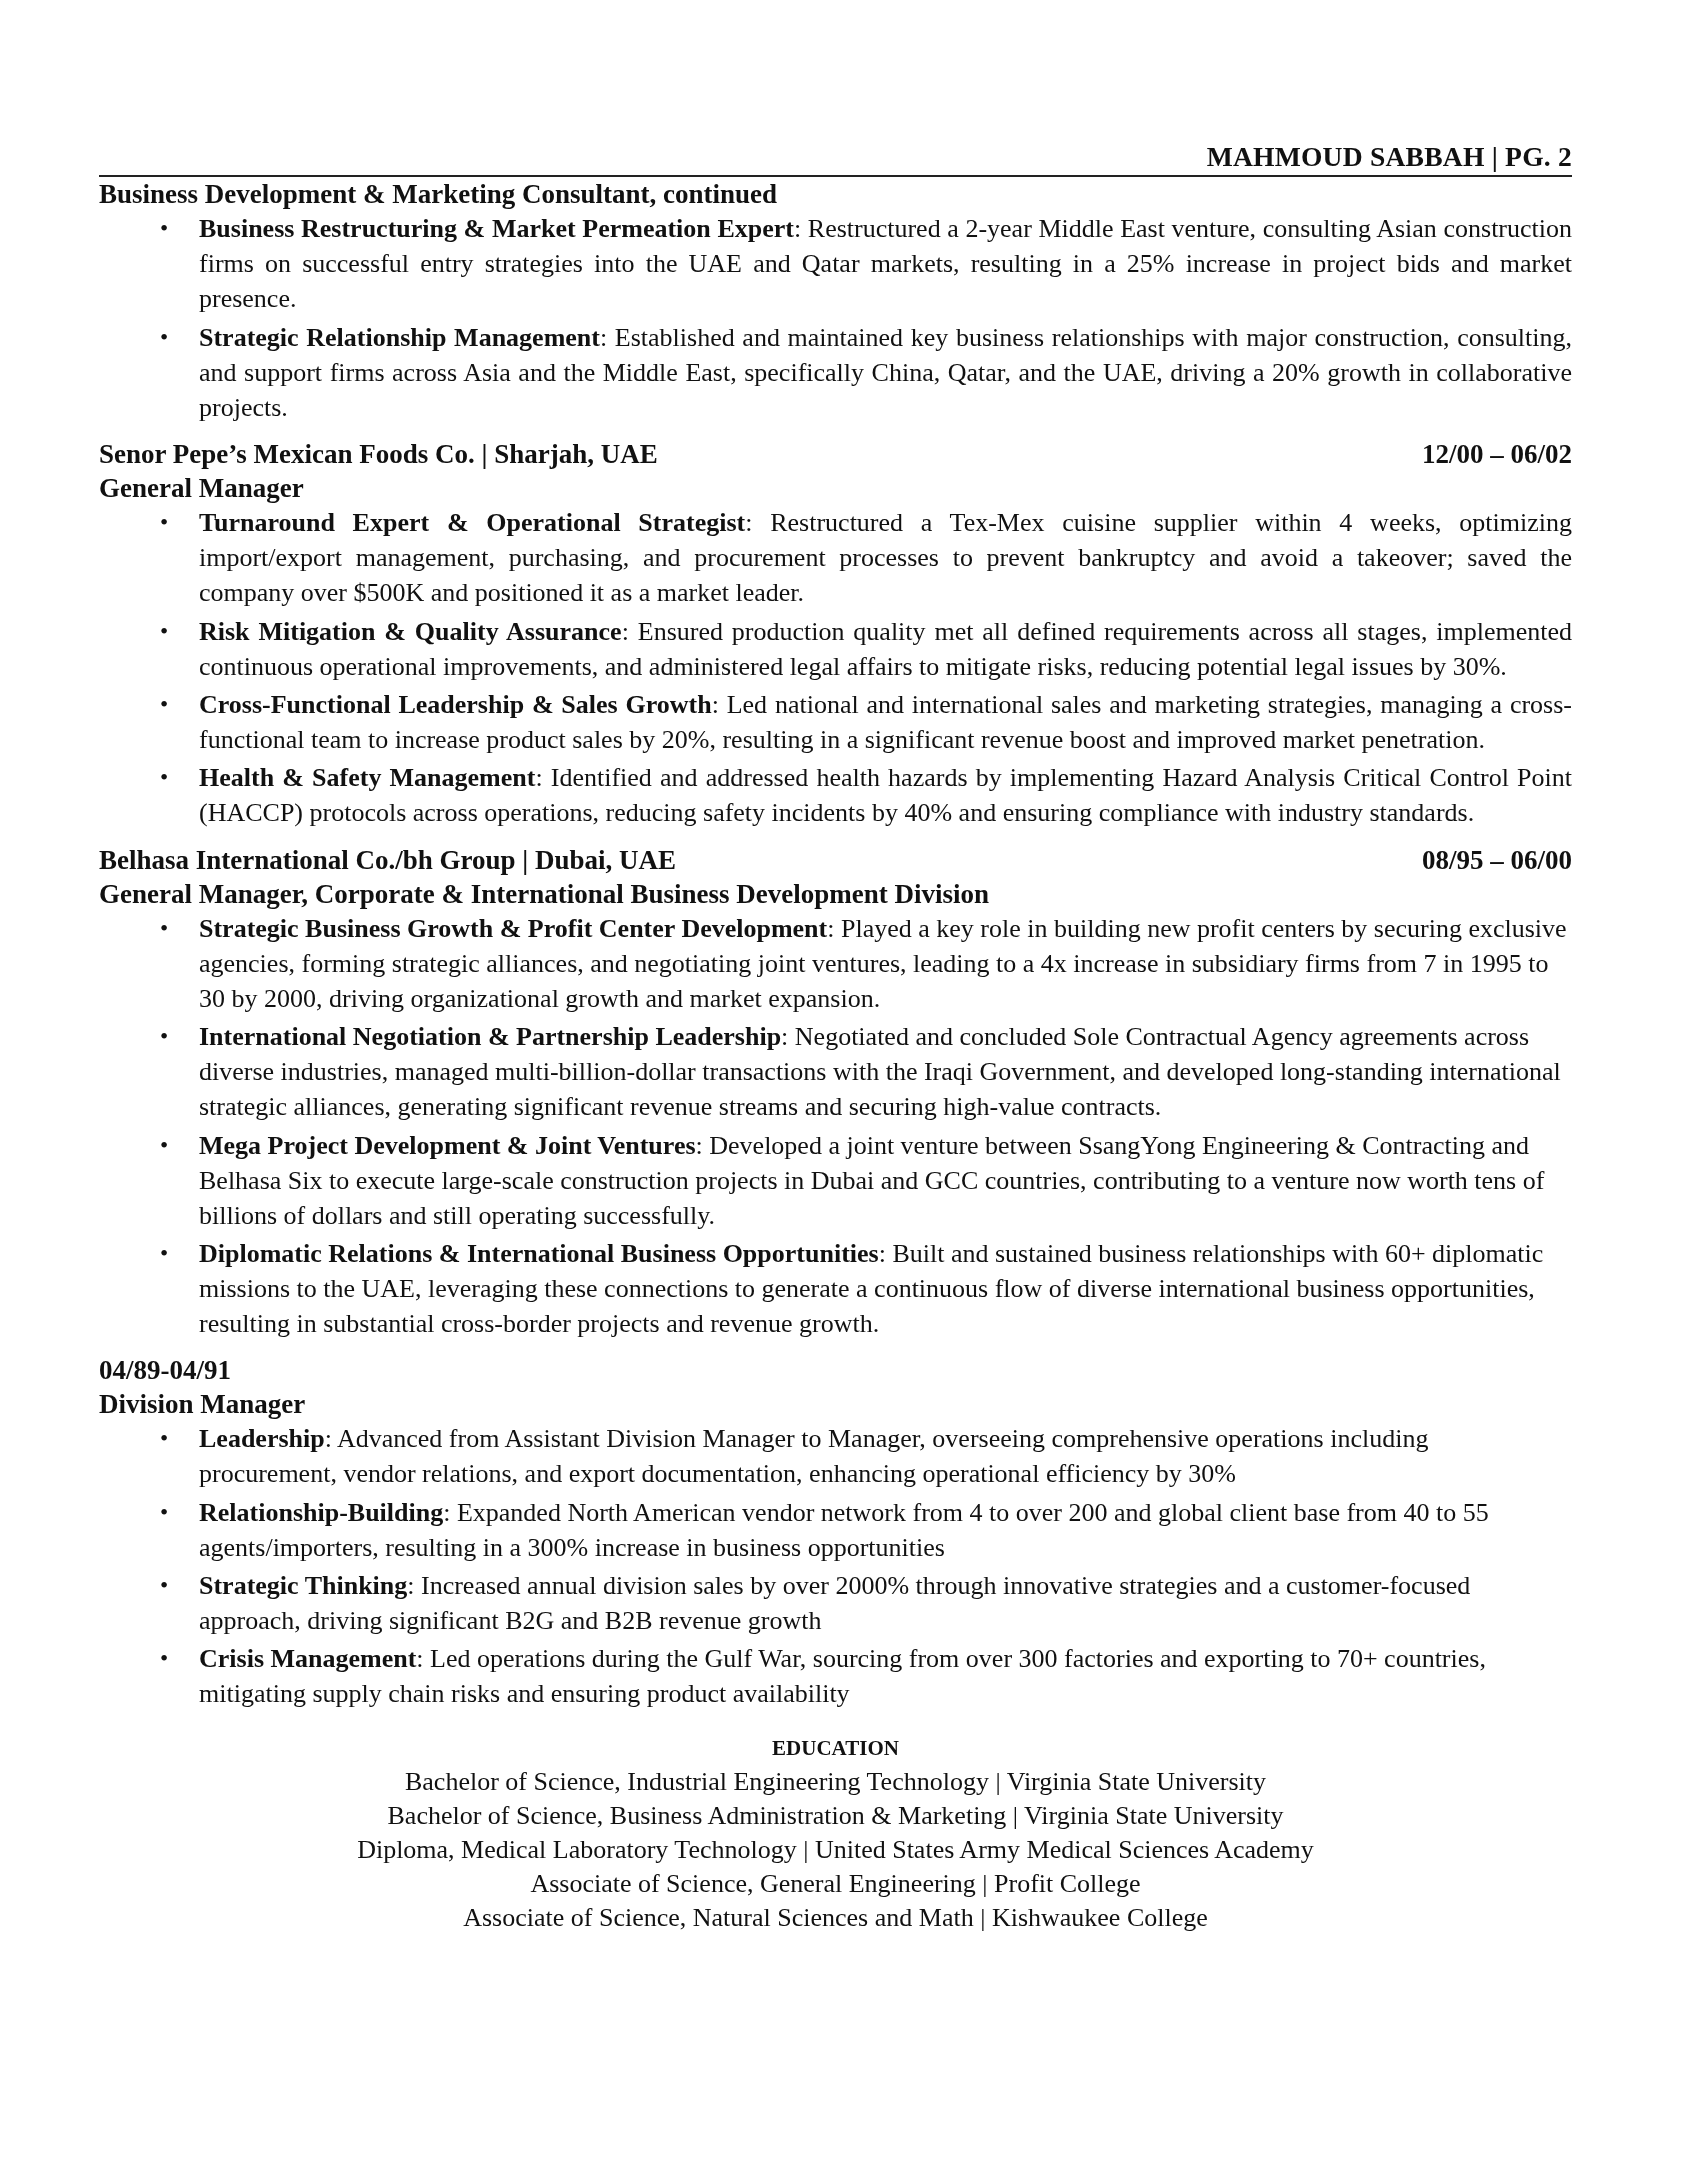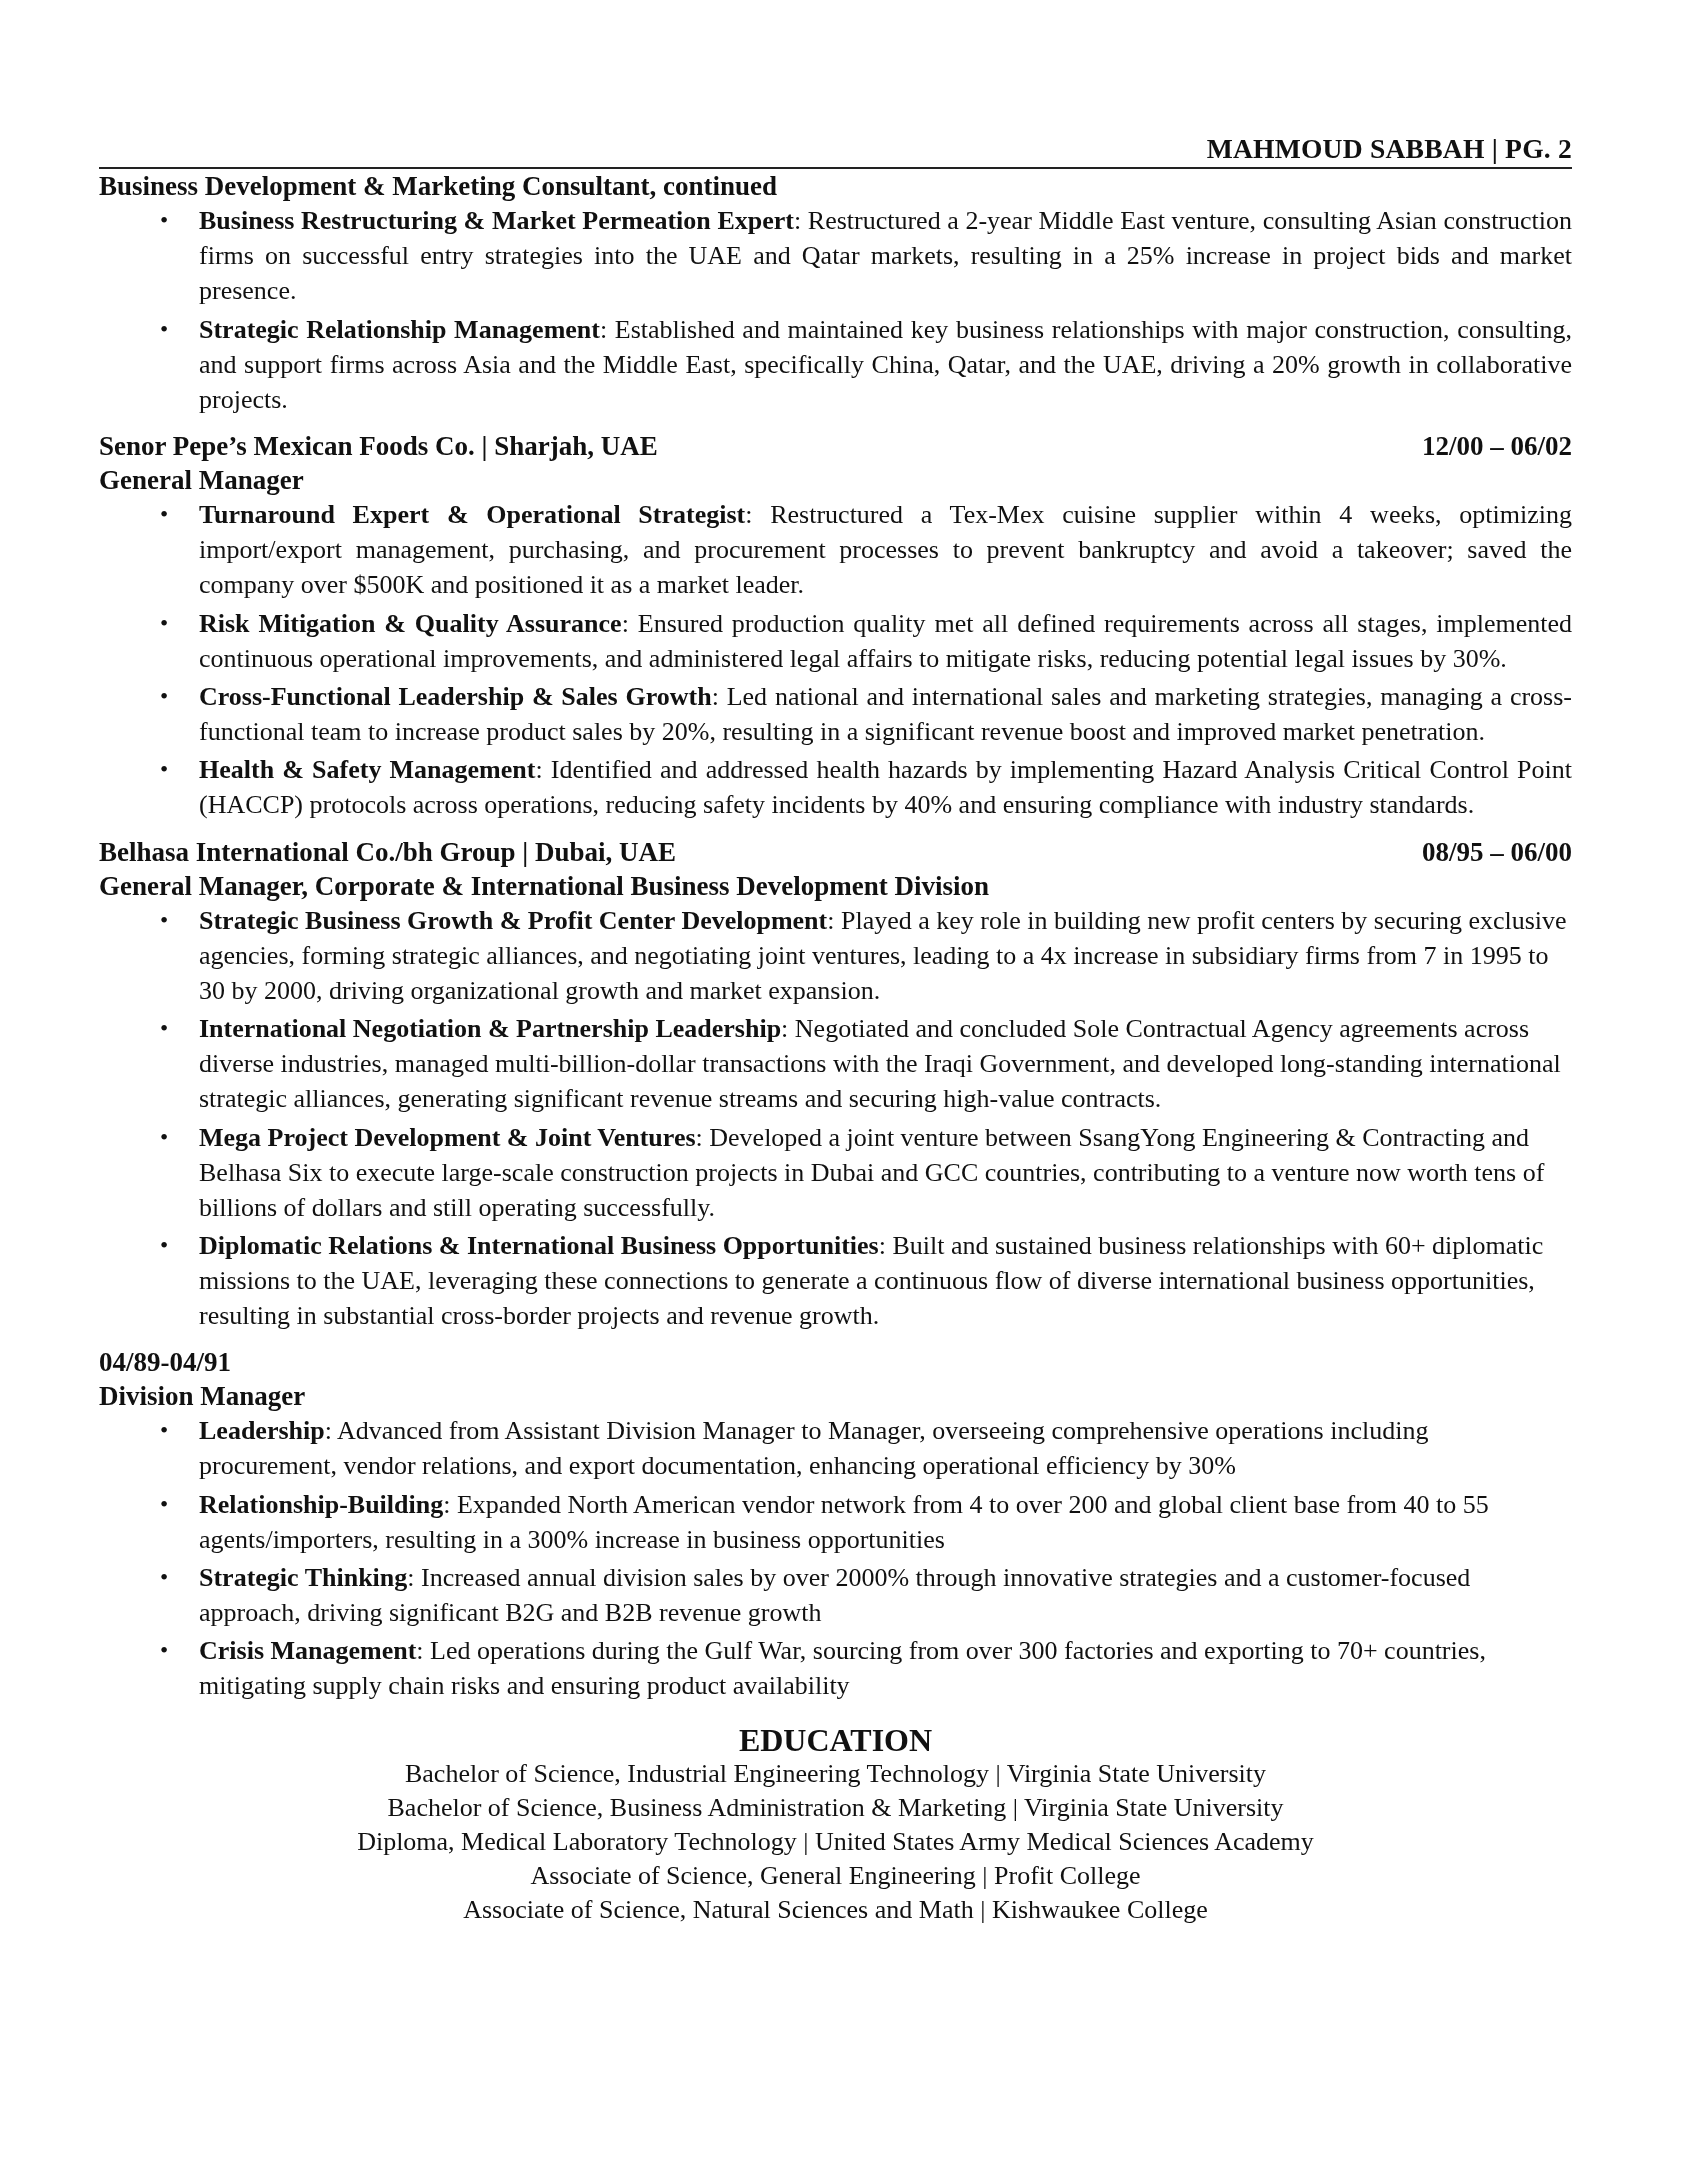--- a/index.html
+++ b/index.html
@@ -1,30 +1,30 @@
 <!DOCTYPE html>
 <html style="font-size:11px"><head>
 <meta charset="utf-8">
 <style>
   html, body { margin: 0; padding: 0; background: #ffffff; }
   body { width: 1687px; height: 2183px; position: relative; overflow: hidden; color: #111; font-family: "Liberation Serif", "DejaVu Serif", serif; }
-  .page { position: absolute; left: 99px; top: 132px; width: 1473px; }
+  .page { position: absolute; left: 99px; top: 140px; width: 1473px; }
   .running-head { text-align: right; font-weight: bold; font-size: 27.6px; line-height: 34px; letter-spacing: 0.2px; }
   .rule { border-top: 2.1px solid #222; margin-top: 1.4px; }
   .sec-title { font-weight: bold; font-size: 27px; line-height: 34px; }
   .job-head { display: flex; justify-content: space-between; font-weight: bold; font-size: 27px; line-height: 34px; }
   .job { margin-top: 12.4px; }
   .job.first { margin-top: 0; }
   ul.bullets { list-style: none; margin: 0; padding: 0; }
   ul.bullets li { position: relative; padding-left: 100px; font-size: 26px; line-height: 35px; margin-bottom: 3.4px; text-align: justify; }
   ul.bullets li .dot { position: absolute; left: 61px; top: 0; font-size: 23.4px; }
   ul.bullets li b { font-weight: bold; }
   ul.bullets.left li { text-align: left; }
   .edu { text-align: center; margin-top: 19.3px; }
-  .edu .edu-title { font-weight: bold; font-size: 32px; line-height: 34px; }
+  .edu .edu-title { font-weight: bold; font-size: 21px; line-height: 34px; }
   .edu .edu-row { font-size: 26px; line-height: 34px; }
   .edu .edu-row b { font-weight: normal; }
 </style>
 </head>
 <body>
 
 <div class="page">
 
   <div class="running-head">MAHMOUD SABBAH | PG. 2</div>
   <div class="rule"></div>

